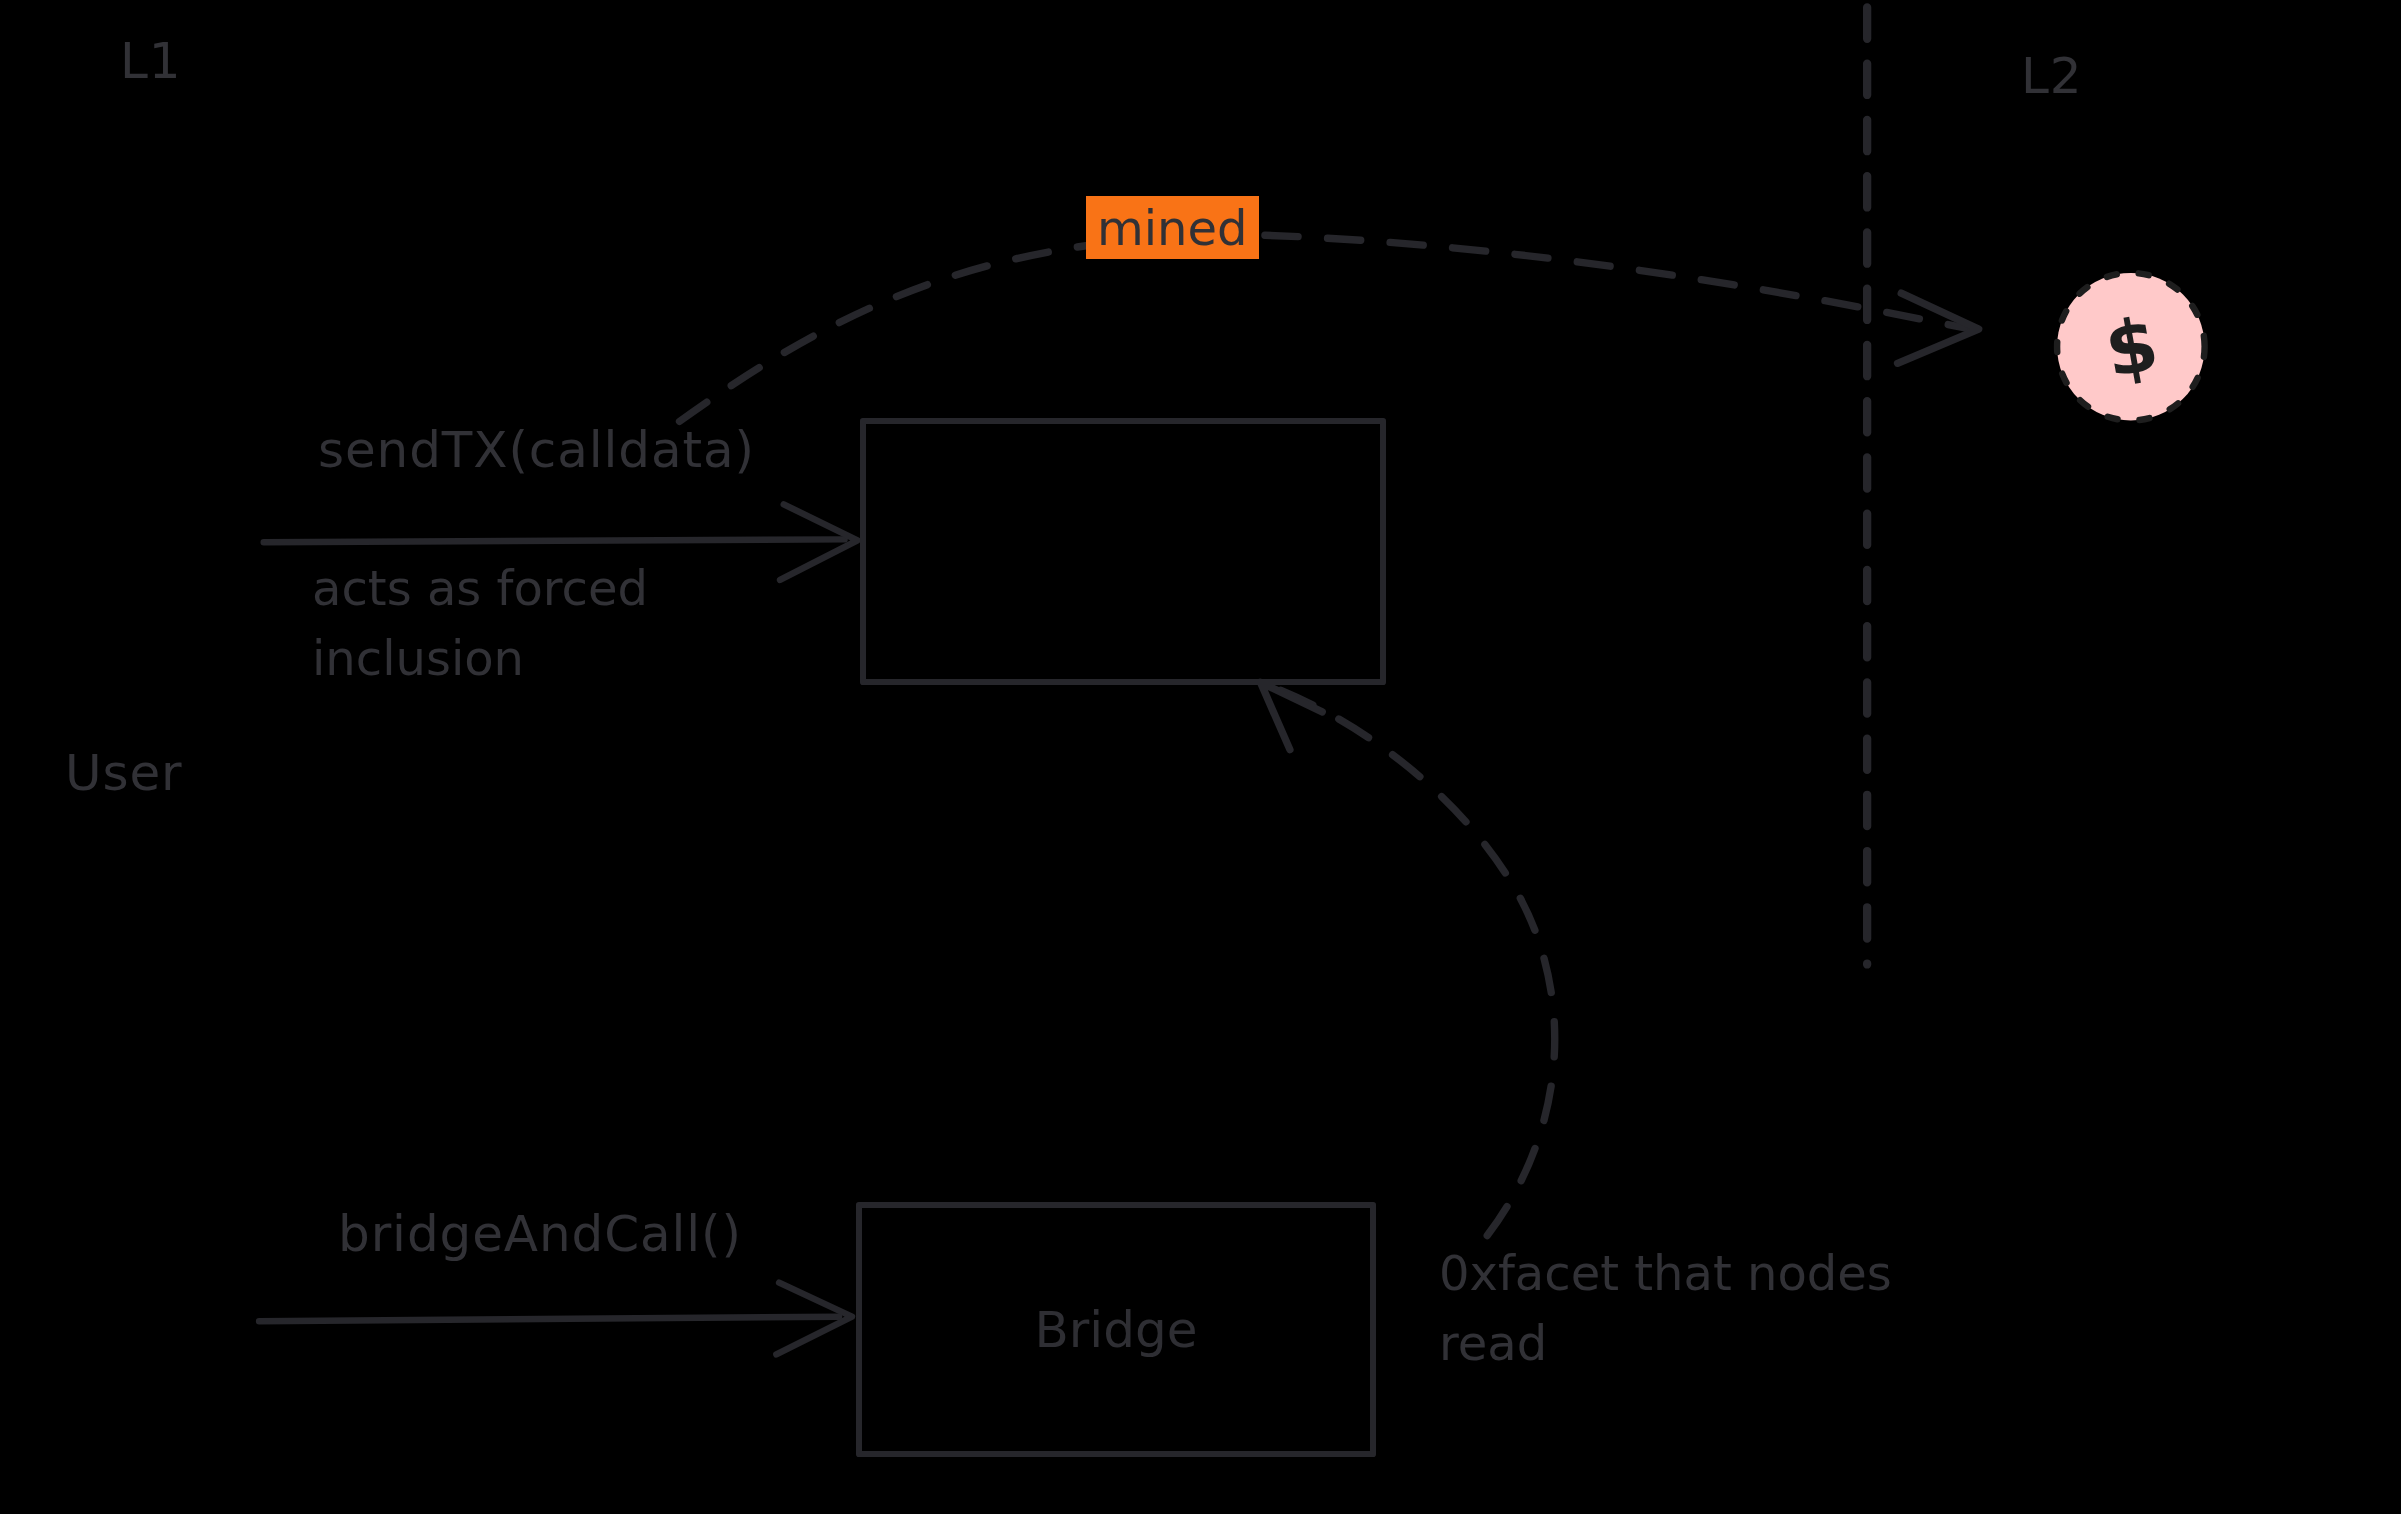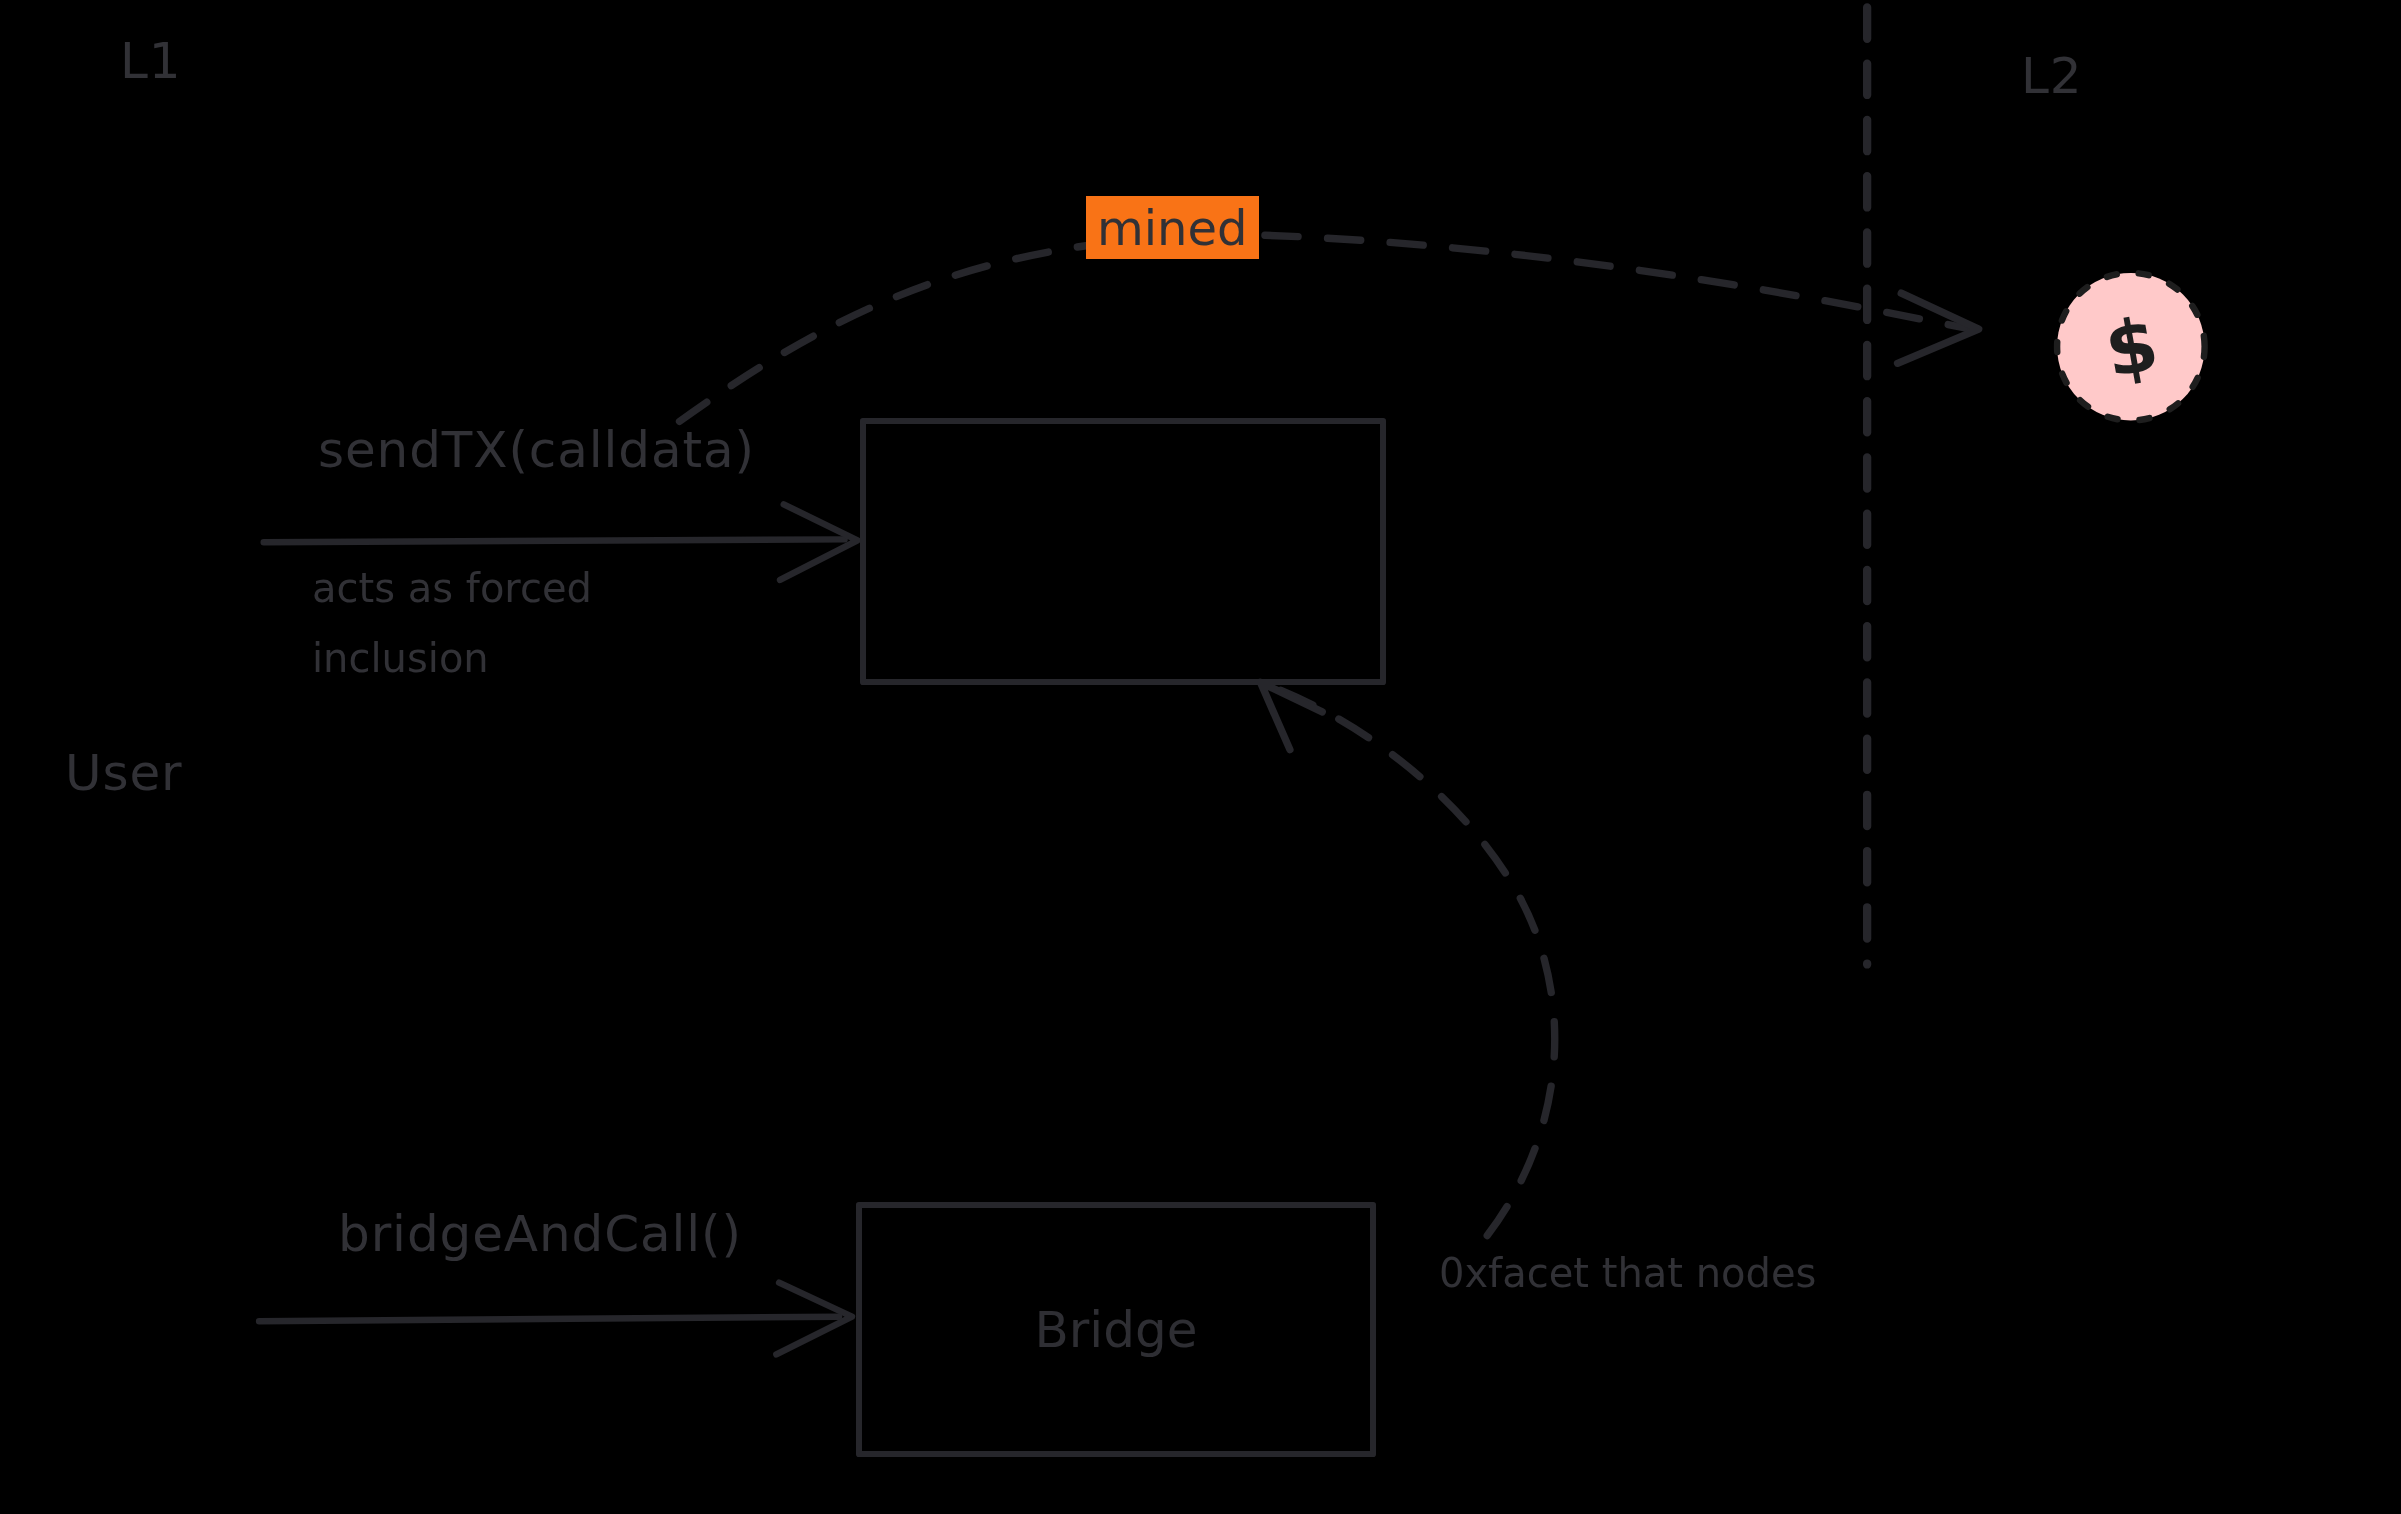--- a/index.html
+++ b/index.html
@@ -25,21 +25,21 @@
     position: absolute;
     color: #313136;
     font-size: 50px;
     letter-spacing: 0.9px;
     white-space: nowrap;
     line-height: 1.15;
   }
   .note {
     position: absolute;
     color: #313136;
-    font-size: 40px;
+    font-size: 48px;
     line-height: 70px;
     white-space: nowrap;
   }
   .mined-label {
     position: absolute;
     left: 1086px;
     top: 196px;
     background: #f97316;
     padding: 3.7px 11px;
     color: #313136;
@@ -122,18 +122,19 @@
   </div>
 
   <div class="label" style="left:338px; top:1206px;">bridgeAndCall()</div>
 
   <div class="node-box" id="bridge-box">
     <div class="node-title">Bridge</div>
   </div>
 
   <div class="note" style="left:1439px; top:1238px;">
     <div>0xfacet that nodes</div>
+    <div>read</div>
   </div>
 
   <div class="dollar">$</div>
 
 </div>
 
 
 </body></html>

